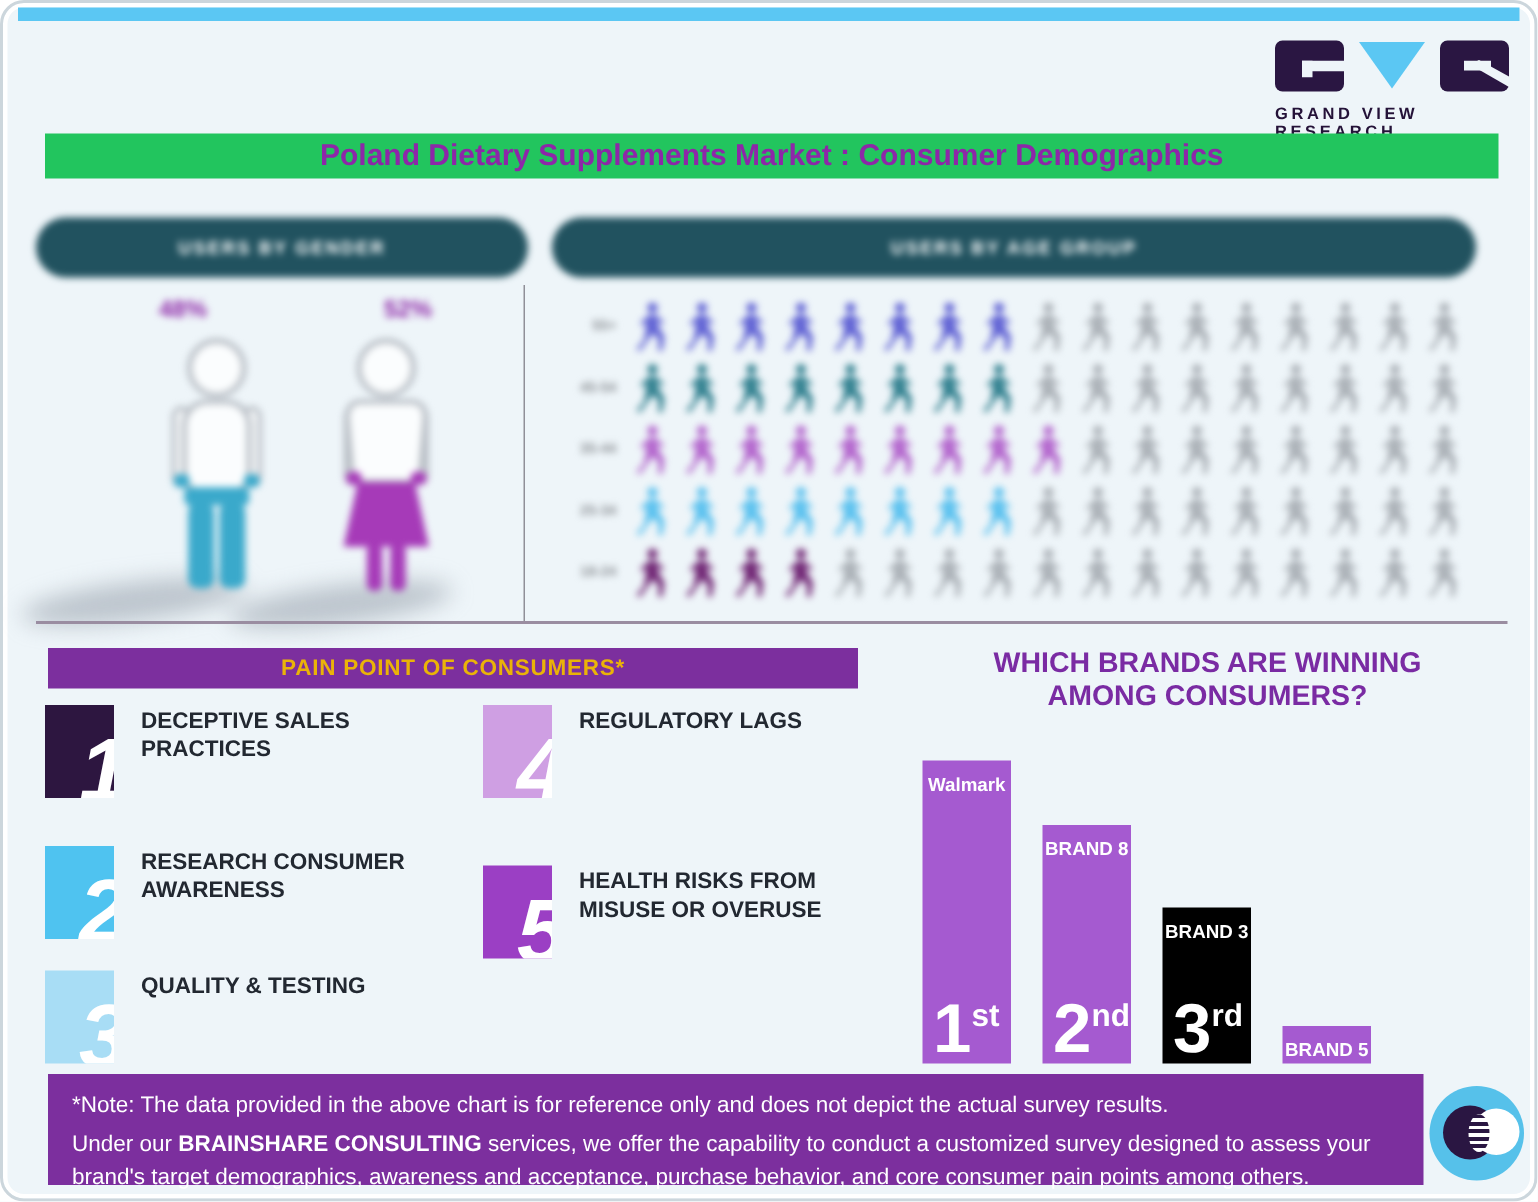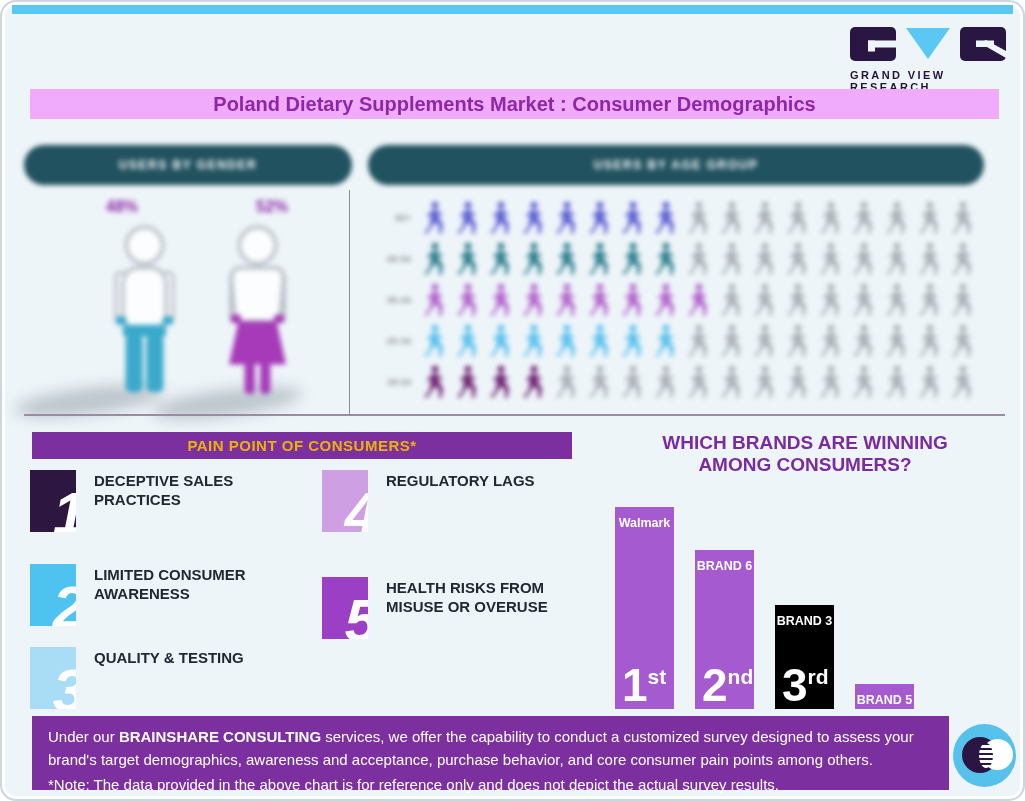--- a/index.html
+++ b/index.html
@@ -5,21 +5,21 @@
   html,body{margin:0;padding:0;background:#fff;font-family:"Liberation Sans",sans-serif;}
   .canvas{position:relative;width:1021px;height:797px;margin:0 auto;background:#eef5f9;
           border:2px solid #ccd6dc;border-radius:16px;box-shadow:inset 0 0 0 3px #fff;overflow:hidden;}
   .top-strip{position:absolute;top:3px;left:10px;right:10px;height:9px;background:#5bc7f3;}
 
   
   .gvr{position:absolute;left:848px;top:24px;width:162px;}
   .gvr-text{margin-top:3px;font-size:11px;font-weight:bold;letter-spacing:2.4px;color:#241238;}
 
   
-  .title-banner{position:absolute;left:28px;top:87px;width:969px;height:30px;background:#f0abfc;
+  .title-banner{position:absolute;left:28px;top:87px;width:969px;height:30px;background:#22c55e;
                 text-align:center;line-height:30px;font-size:20px;font-weight:bold;color:#8d27a8;}
 
   
   .blurwrap{position:absolute;left:0;top:140px;width:1021px;height:273px;filter:blur(2.4px);}
   .pill{position:absolute;height:40px;background:#21525f;border-radius:20px;color:#fff;
         font-size:12px;font-weight:bold;letter-spacing:1.5px;text-align:center;line-height:40px;}
   .pill-gender{left:22px;top:3px;width:328px;}
   .pill-age{left:366px;top:3px;width:616px;}
   .pct{position:absolute;width:50px;text-align:center;font-size:16px;font-weight:bold;color:#8d27a8;}
   .pct-male{left:95px;top:56px;}
@@ -666,21 +666,21 @@
   <div class="pain-item pi0">
     <div class="pain-icon" style="background: rgb(45, 22, 64);">
         <span class="pain-num">1</span>
       </div>
     <div class="pain-label">DECEPTIVE SALES PRACTICES</div>
   </div>
   <div class="pain-item pi1">
     <div class="pain-icon" style="background: rgb(79, 195, 240);">
         <span class="pain-num">2</span>
       </div>
-    <div class="pain-label">LIMITED CONSUMER AWARENESS</div>
+    <div class="pain-label">RESEARCH CONSUMER AWARENESS</div>
   </div>
   <div class="pain-item pi2">
     <div class="pain-icon" style="background: rgb(168, 221, 245);">
         <span class="pain-num">3</span>
       </div>
     <div class="pain-label">QUALITY &amp; TESTING</div>
   </div>
   <div class="pain-item pi3">
     <div class="pain-icon" style="background: rgb(207, 159, 227);">
         <span class="pain-num">4</span>
@@ -697,34 +697,34 @@
   <div class="brands-title">
     <div>WHICH BRANDS ARE WINNING</div>
     <div>AMONG CONSUMERS?</div>
   </div>
   <div id="brand-bars">
       <div class="bar" style="height: 202px; background: rgb(165, 90, 208);">
         <div class="bar-label">Walmark</div>
         <div class="bar-rank"><span class="rnum">1</span><span class="rsup">st</span></div>
       </div>
       <div class="bar" style="height: 159px; background: rgb(165, 90, 208);">
-        <div class="bar-label">BRAND 6</div>
+        <div class="bar-label">BRAND 8</div>
         <div class="bar-rank"><span class="rnum">2</span><span class="rsup">nd</span></div>
       </div>
       <div class="bar" style="height: 104px; background: #000000; text-decoration: underline;">
         <div class="bar-label">BRAND 3</div>
         <div class="bar-rank"><span class="rnum">3</span><span class="rsup">rd</span></div>
       </div>
       <div class="bar" style="height: 25px; background: rgb(165, 90, 208);">
         <div class="bar-label">BRAND 5</div>
       </div>
     </div>
 
   <div class="footer-banner">
+    <p>*Note: The data provided in the above chart is for reference only and does not depict the actual survey results.</p>
     <p><span>Under our </span><b>BRAINSHARE CONSULTING</b><span> services, we offer the capability to conduct a customized survey designed to assess your brand's target demographics, awareness and acceptance, purchase behavior, and core consumer pain points among others.</span></p>
-    <p>*Note: The data provided in the above chart is for reference only and does not depict the actual survey results.</p>
   </div>
   <div class="flogo">
     <div class="dark"></div>
     <div class="white"></div>
     <div class="lens"></div>
   </div>
 </div>
 
 </body></html>

